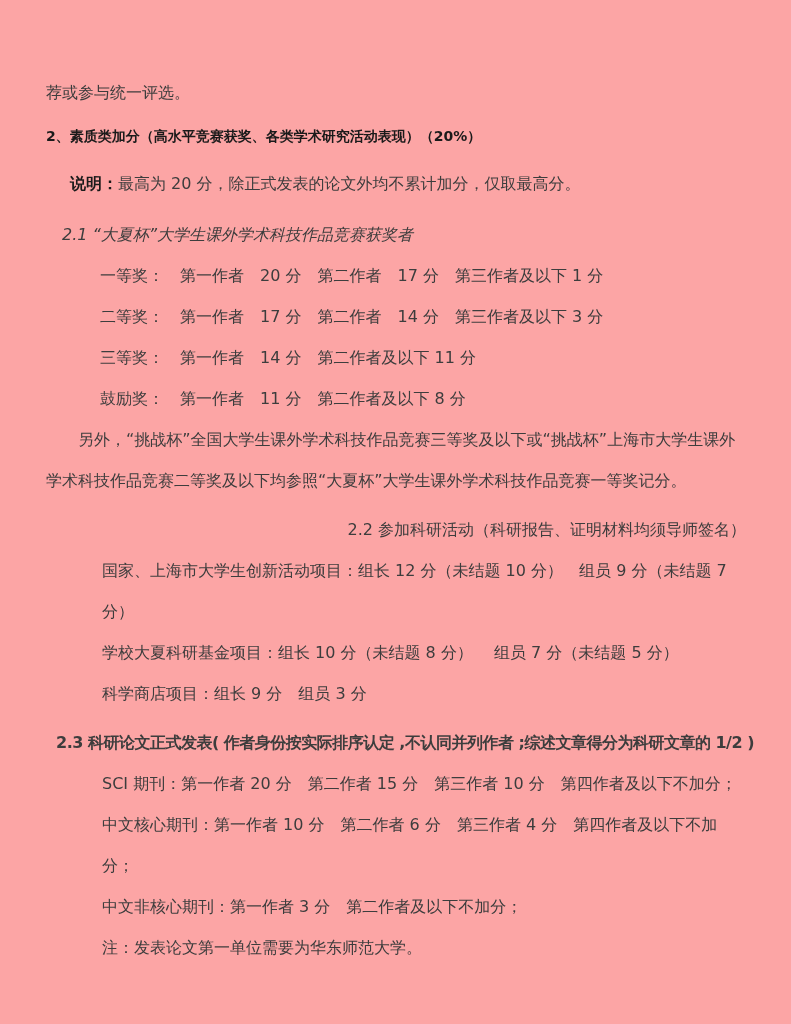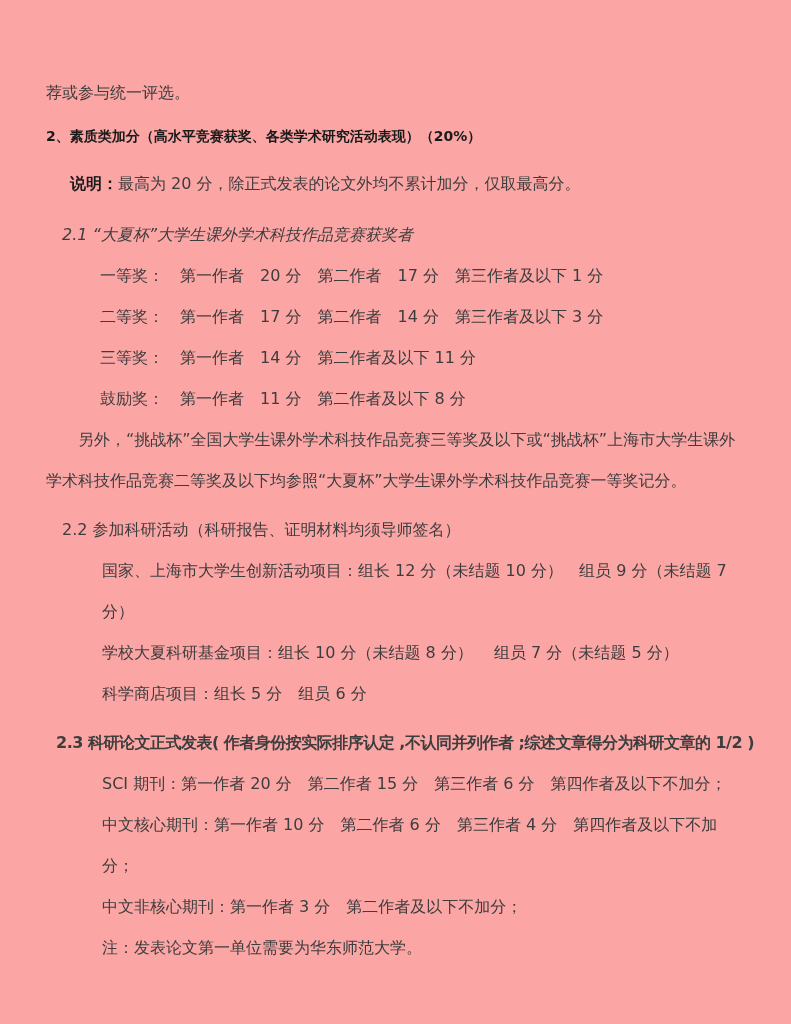--- a/index.html
+++ b/index.html
@@ -38,21 +38,21 @@
     margin-left: 24px;
   }
   .bold {
     font-weight: bold;
     color: #1a1a1a;
   }
   .sub-title {
     margin-left: 16px;
   }
   .t21 { margin-top: 10px; font-style: italic; }
-  .t22 { margin-top: 8px; }
+  .t22 { margin-top: 8px; text-align: right; }
   .t23 {
     margin-top: 8px;
     margin-left: 10px;
     letter-spacing: -0.5px;
     white-space: nowrap;
     font-weight: bold;
   }
   .indent-award { margin-left: 54px; }
   .indent-item  { margin-left: 56px; }
   .additional   { text-indent: 32px; }
@@ -79,25 +79,25 @@
   <p class="indent-award">鼓励奖：　第一作者　11 分　第二作者及以下 8 分</p>
 
   <p class="additional">另外，“挑战杯”全国大学生课外学术科技作品竞赛三等奖及以下或“挑战杯”上海市大学生课外学术科技作品竞赛二等奖及以下均参照“大夏杯”大学生课外学术科技作品竞赛一等奖记分。</p>
 
   <p class="sub-title t22">2.2 参加科研活动（科研报告、证明材料均须导师签名）</p>
 
   <p class="indent-item">国家、上海市大学生创新活动项目：组长 12 分（未结题 10 分）　组员 9 分（未结题 7 分）</p>
 
   <p class="indent-item">学校大夏科研基金项目：组长 10 分（未结题 8 分）　 组员 7 分（未结题 5 分）</p>
 
-  <p class="indent-item">科学商店项目：组长 5 分　组员 6 分</p>
+  <p class="indent-item">科学商店项目：组长 9 分　组员 3 分</p>
 
   <p class="sub-title t23">2.3 科研论文正式发表( 作者身份按实际排序认定 ,不认同并列作者 ;综述文章得分为科研文章的 1/2 )</p>
 
-  <p class="indent-item">SCI 期刊：第一作者 20 分　第二作者 15 分　第三作者 6 分　第四作者及以下不加分；</p>
+  <p class="indent-item">SCI 期刊：第一作者 20 分　第二作者 15 分　第三作者 10 分　第四作者及以下不加分；</p>
 
   <p class="indent-item">中文核心期刊：第一作者 10 分　第二作者 6 分　第三作者 4 分　第四作者及以下不加分；</p>
 
   <p class="indent-item">中文非核心期刊：第一作者 3 分　第二作者及以下不加分；</p>
 
   <p class="indent-item">注：发表论文第一单位需要为华东师范大学。</p>
 
 </div>
 
 </body></html>

